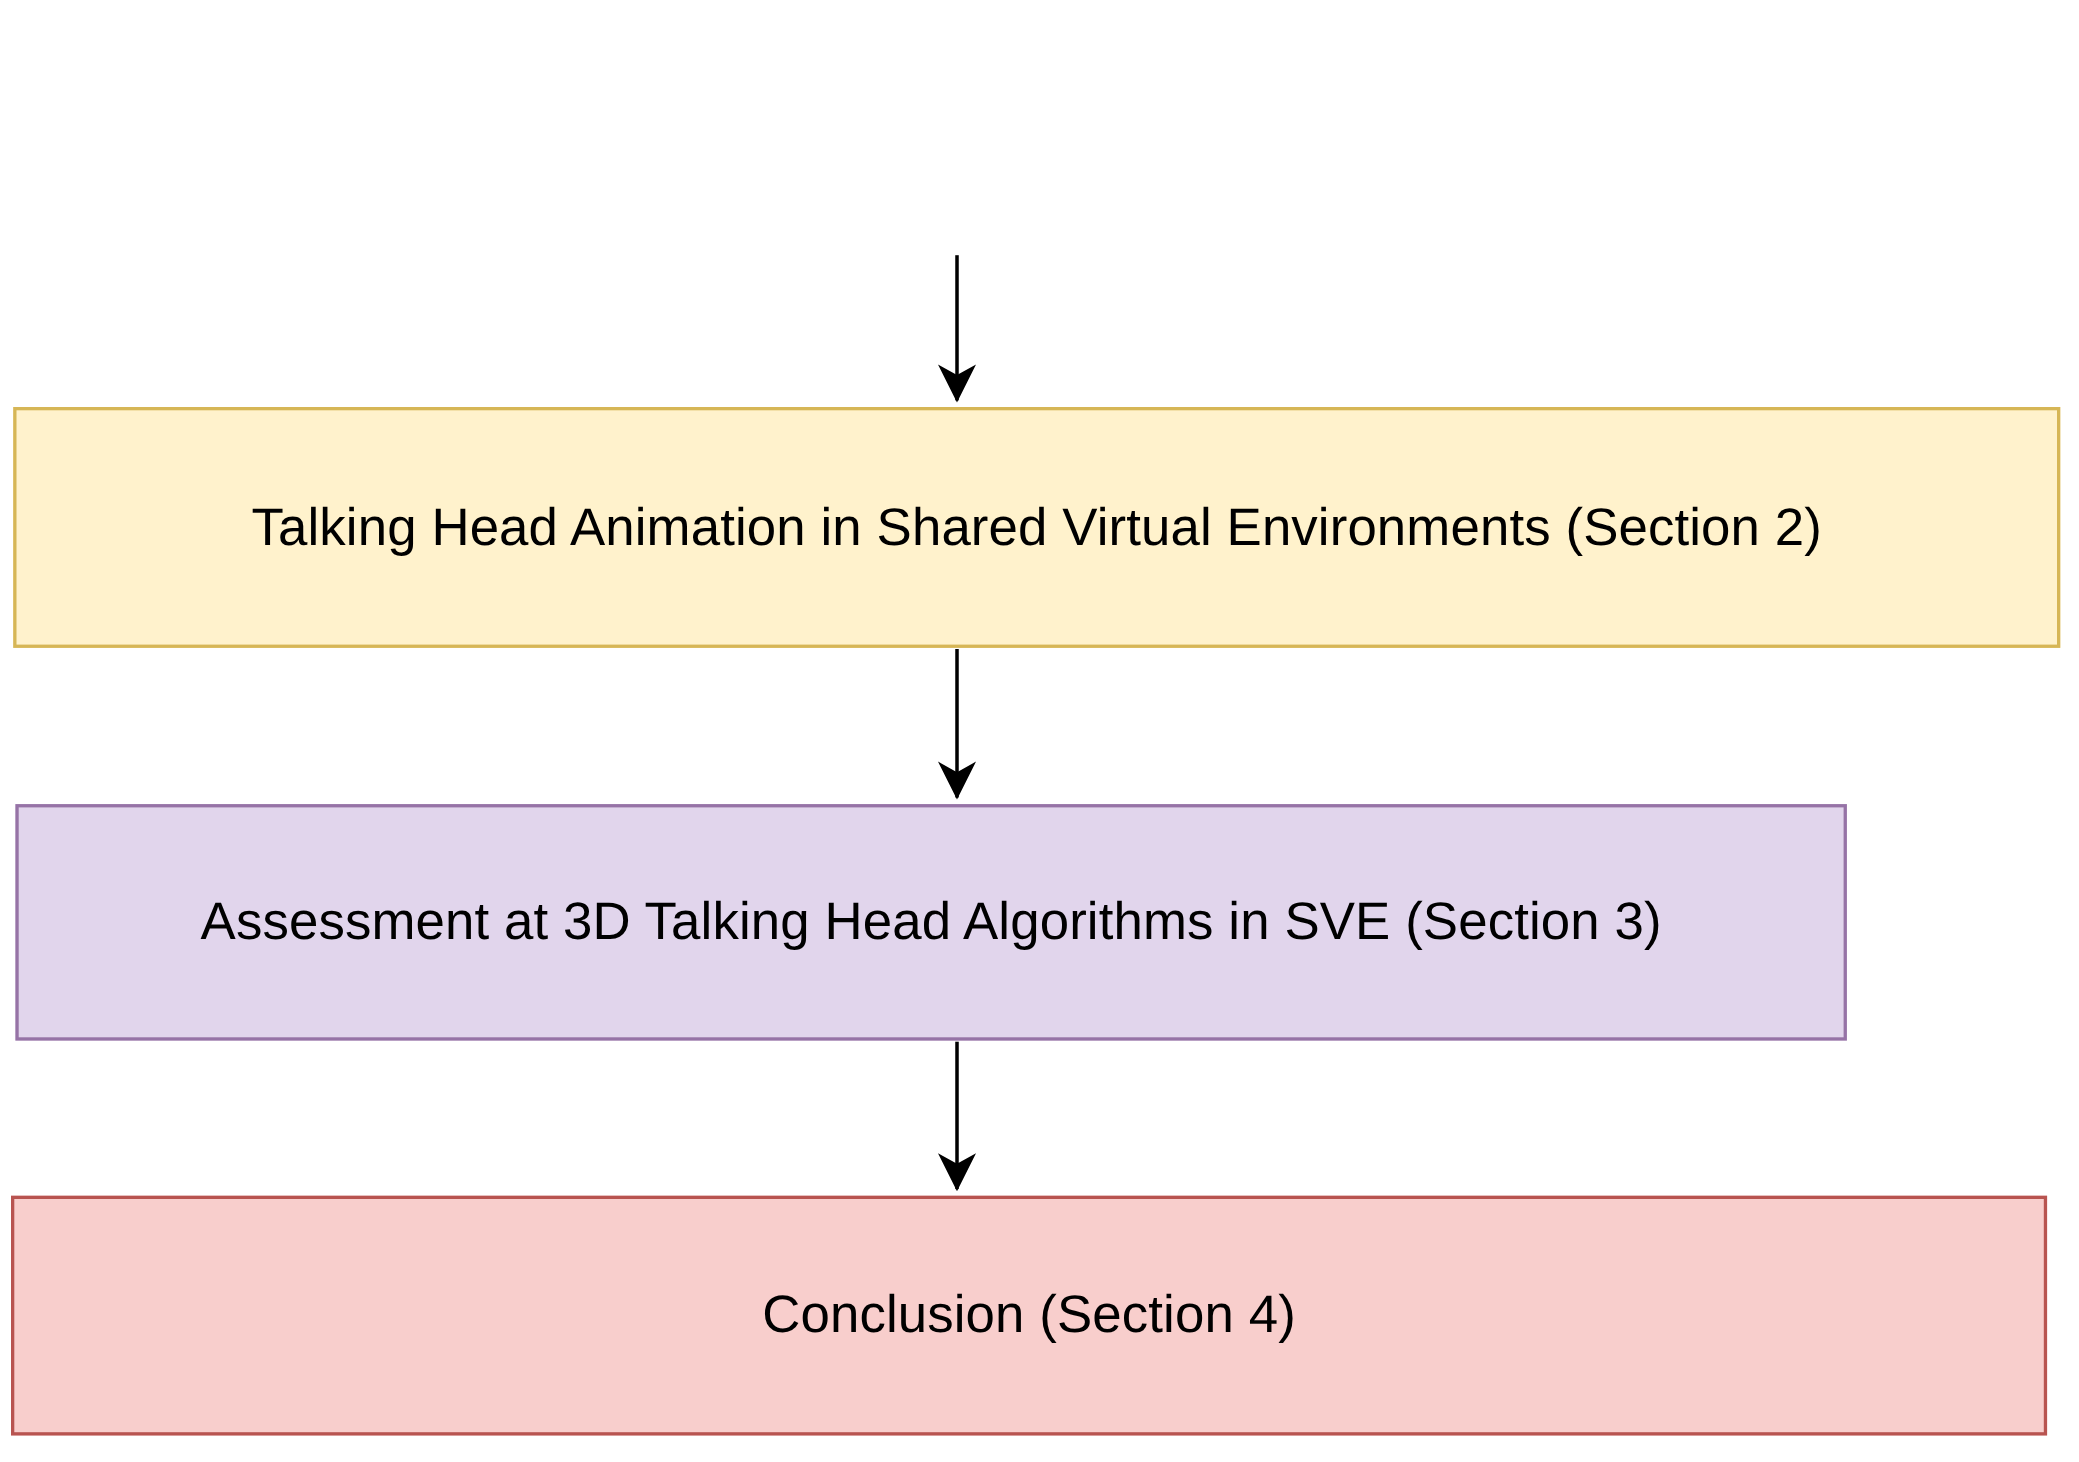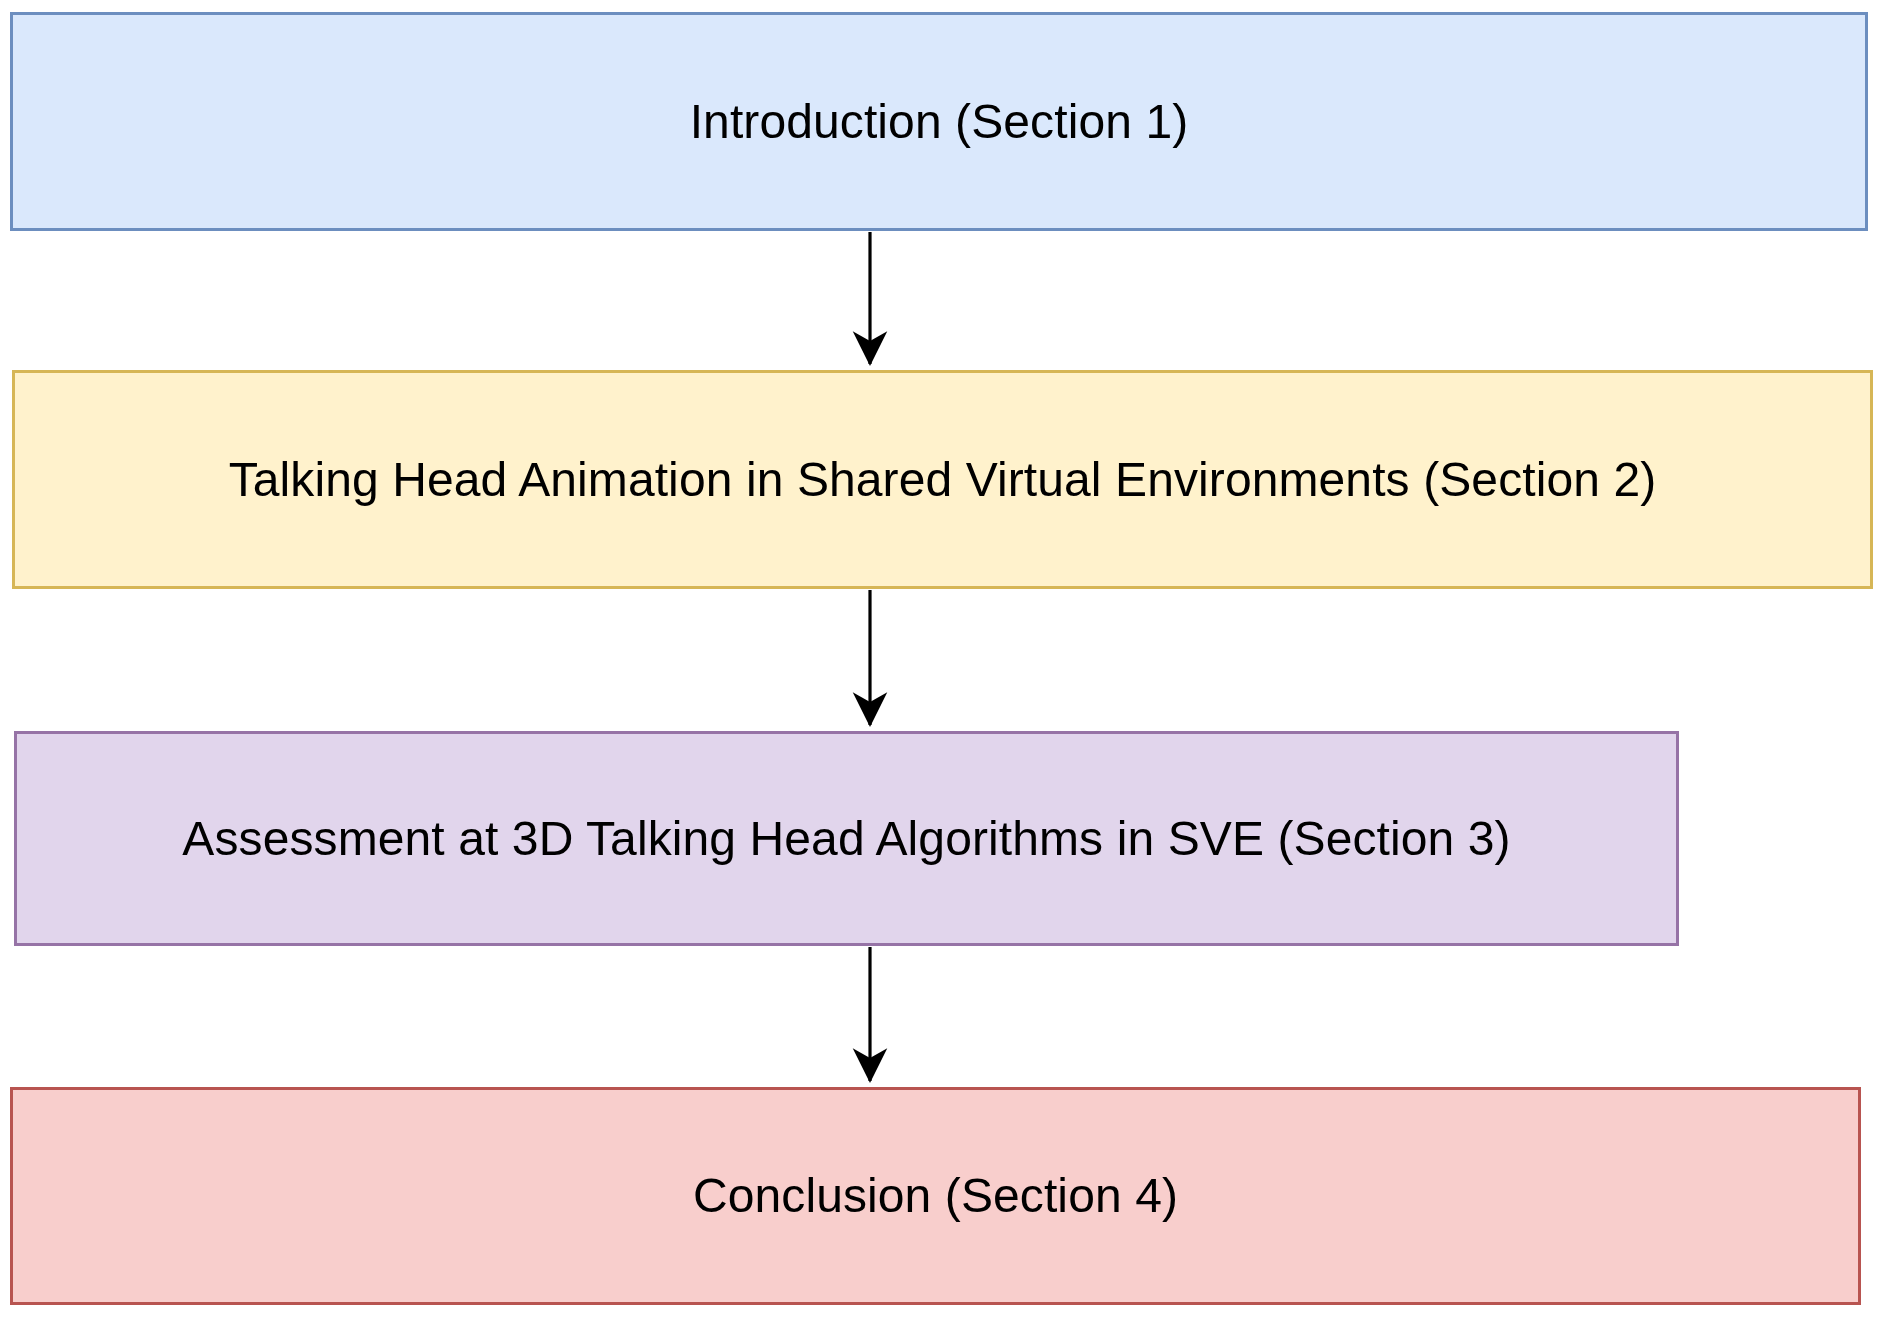--- a/index.html
+++ b/index.html
@@ -79,23 +79,20 @@
 
     <g>
       <line x1="870" y1="590" x2="870" y2="725" stroke="#000000" stroke-width="3.2" marker-end="url(#dart)"></line>
     </g>
 
     <g>
       <line x1="870" y1="947" x2="870" y2="1081" stroke="#000000" stroke-width="3.2" marker-end="url(#dart)"></line>
     </g>
   </svg>
 
-  <div class="node" id="node-intro" style="background:#dae8fc; border-color:#6c8ebf;">
-    <span class="node-label" style="font-size: 48px;">Introduction (Section 1)</span>
-  </div>
 
   <div class="node" id="node-anim" style="background:#fff2cc; border-color:#d6b656;">
     <span class="node-label" style="font-size: 48px; text-align: center;">Talking Head Animation in Shared Virtual Environments (Section 2)</span>
   </div>
 
   <div class="node" id="node-assess" style="background:#e1d5ec; border-color:#9673a6;">
     <span class="node-label" style="font-size: 48px;">Assessment at 3D Talking Head Algorithms in SVE (Section 3)</span>
   </div>
 
   <div class="node" id="node-concl" style="background:#f8cecc; border-color:#b85450;">

